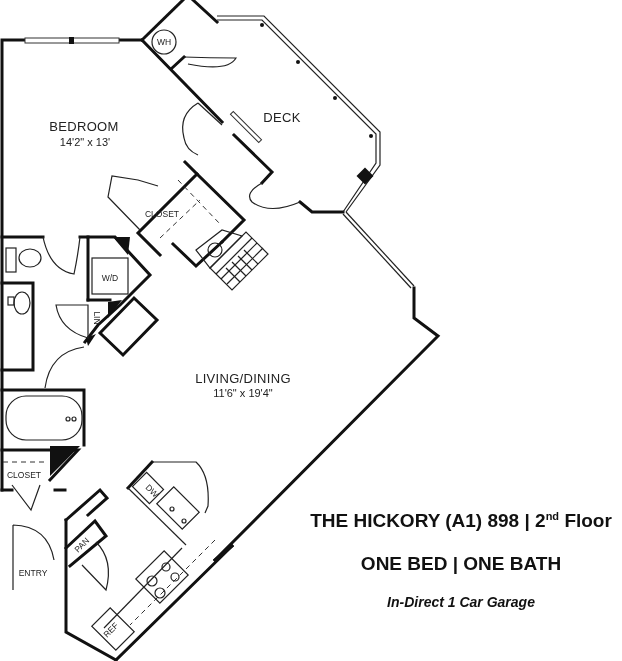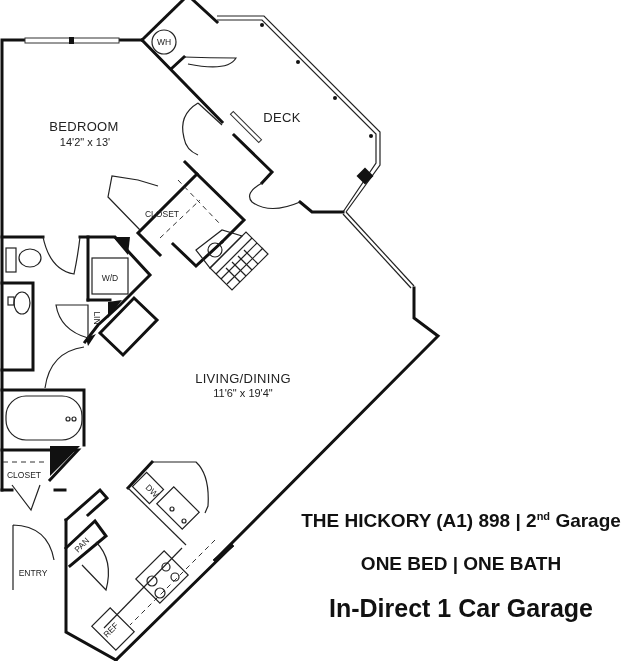--- a/index.html
+++ b/index.html
@@ -10,21 +10,21 @@
   .dash { stroke:#333; stroke-width:1; fill:none; stroke-dasharray:5 4; }
   .win  { stroke:#333; stroke-width:1; fill:#fff; }
   .solid { fill:#111; stroke:none; }
   .room-label { font-family:"Liberation Sans", sans-serif; font-size:13px; fill:#222; letter-spacing:0.3px; }
   .room-dim   { font-family:"Liberation Sans", sans-serif; font-size:11px; fill:#222; }
   .small-label{ font-family:"Liberation Sans", sans-serif; font-size:8.5px; fill:#222; }
   .info { position:absolute; right:0; width:322px; text-align:center;
           font-family:"Liberation Sans", sans-serif; font-weight:bold; color:#111; }
   .info1 { top:510px; font-size:19px; }
   .info2 { top:553px; font-size:19px; }
-  .info3 { top:594px; font-size:25px; }
+  .info3 { top:594px; font-size:14px;font-style:italic; }
   sup { font-size:11px; }
 </style>
 </head>
 <body>
 
 <svg class="plan" width="622" height="661" viewBox="0 0 622 661">
 
   <g>
 
     <polyline class="wall" points="2,490 2,40 142,40"></polyline>
@@ -171,16 +171,16 @@
   <text class="room-dim" x="85" y="146" text-anchor="middle">14'2" x 13'</text>
   <text class="room-label" x="282" y="122" text-anchor="middle">DECK</text>
   <text class="room-label" x="243" y="383" text-anchor="middle">LIVING/DINING</text>
   <text class="room-dim" x="243" y="397" text-anchor="middle">11'6" x 19'4"</text>
 </svg>
 
 <div class="info info1">
   <span>THE HICKORY (A1) 898</span>
   <span>|</span>
   <span>2</span><sup>nd</sup>
-  <span>Garage</span>
+  <span>Floor</span>
 </div>
 <div class="info info2">ONE BED | ONE BATH</div>
 <div class="info info3">In-Direct 1 Car Garage</div>
 
 </body></html>

